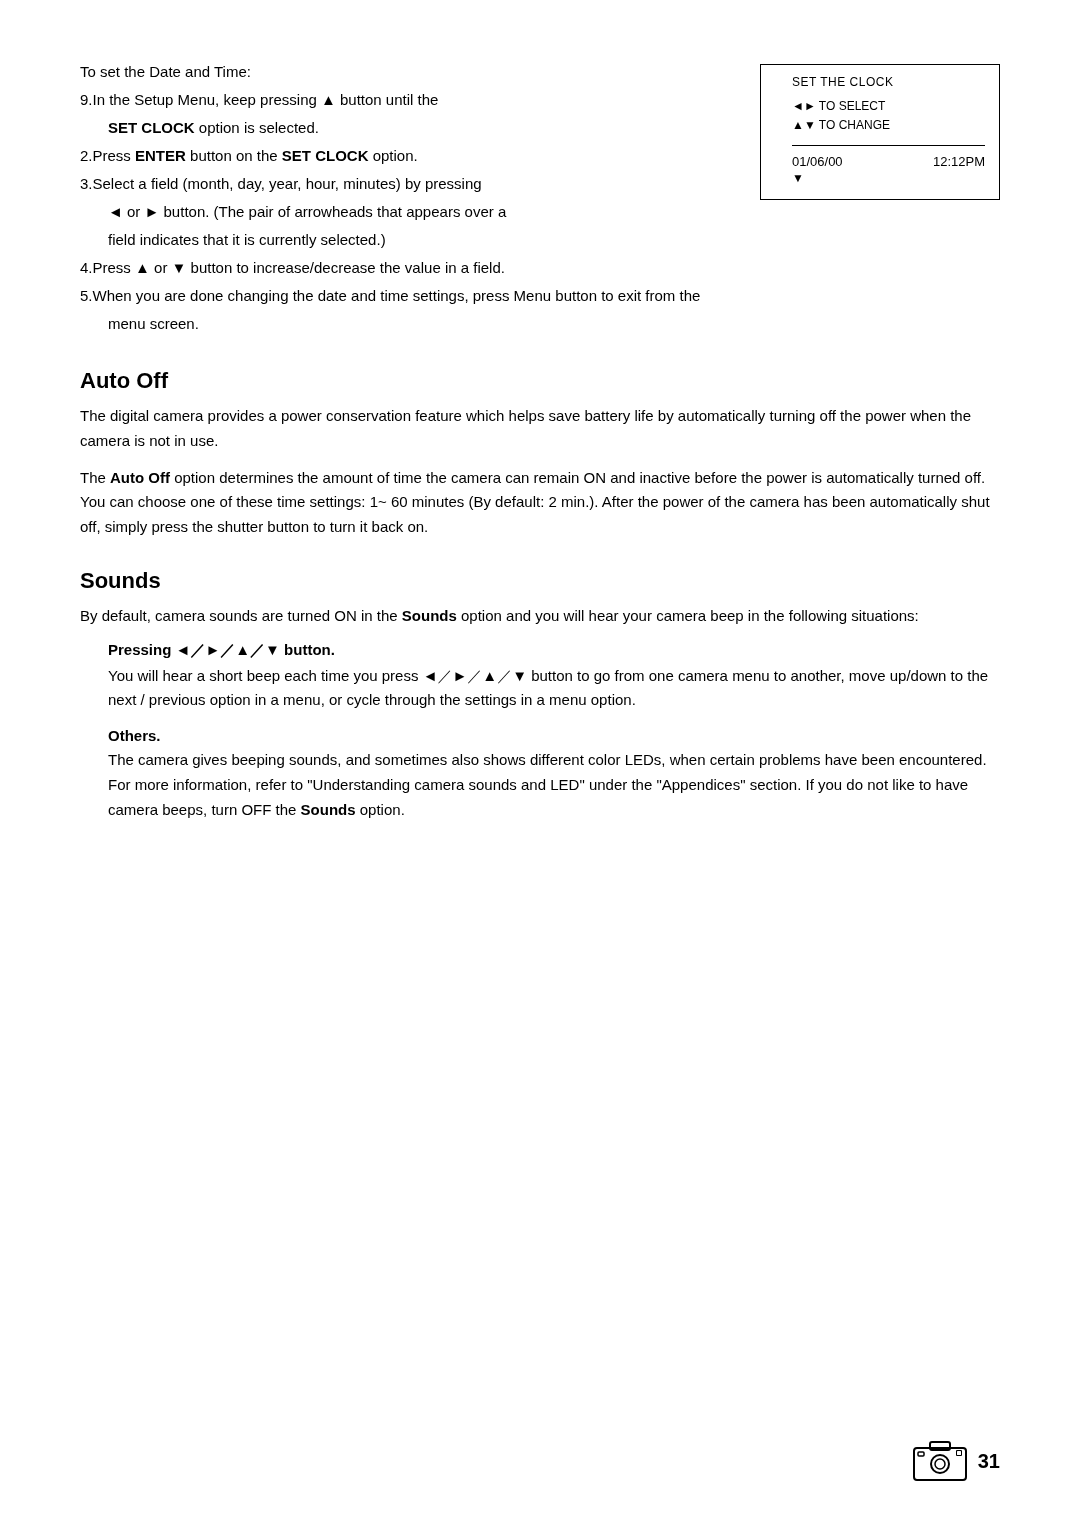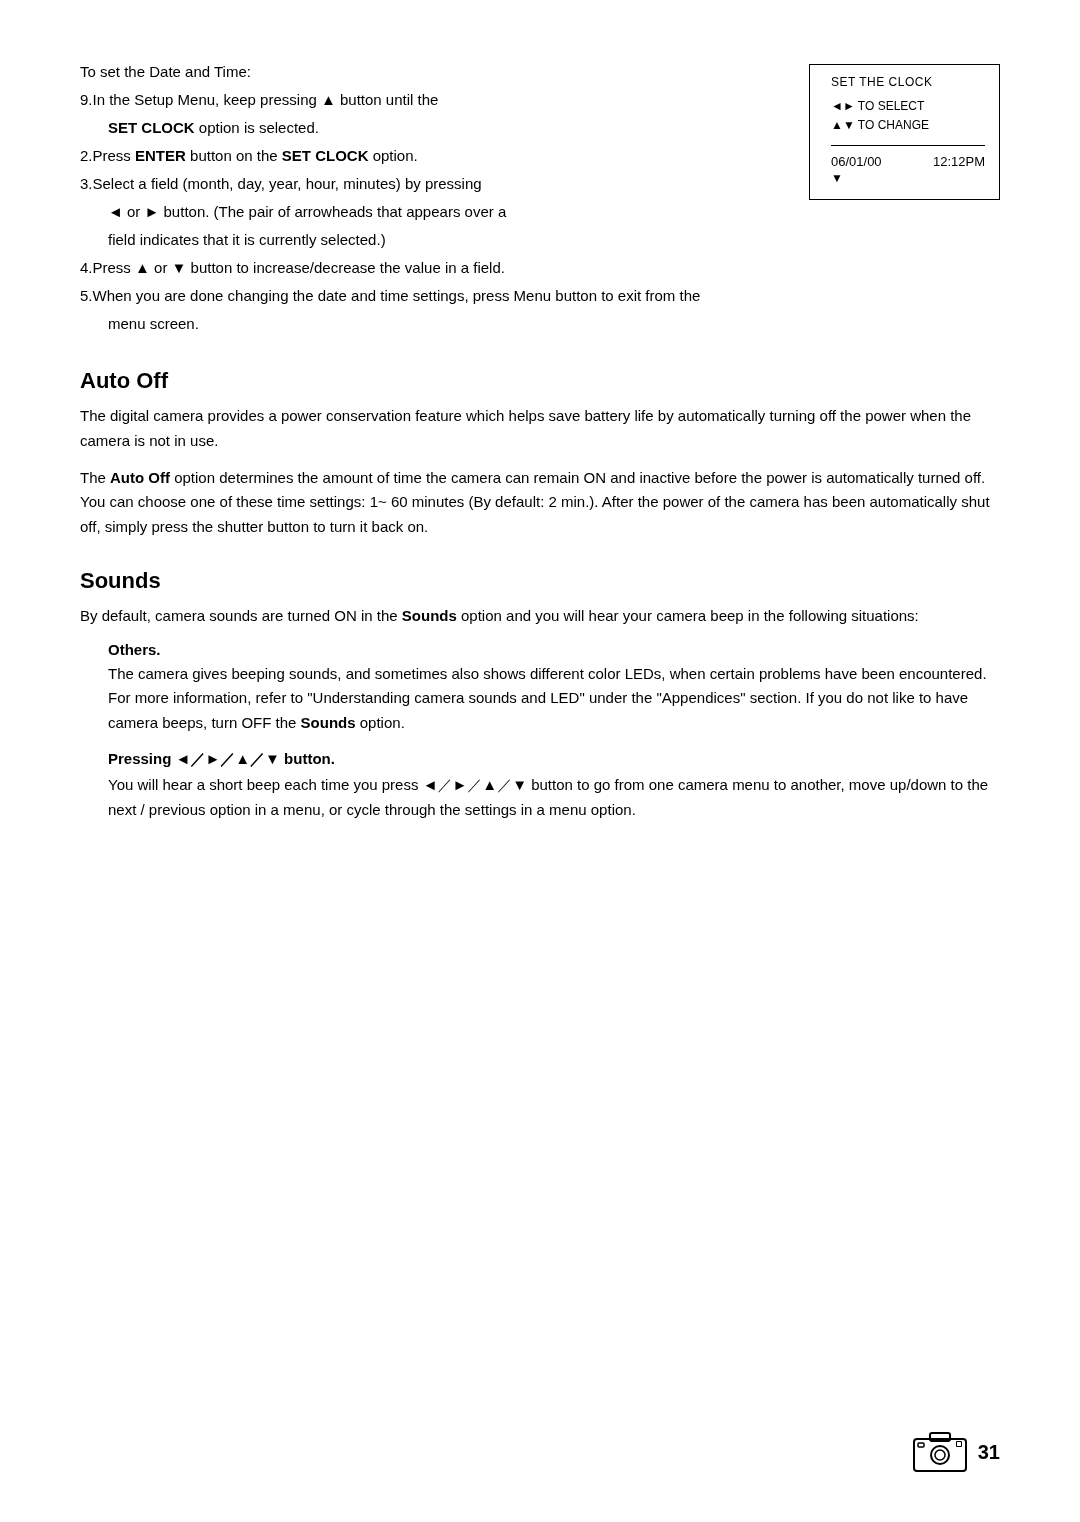--- a/index.html
+++ b/index.html
@@ -26,24 +26,24 @@
       line-height: 1.6;
     }
     .intro-text p {
       margin-bottom: 4px;
     }
     .indent {
       margin-left: 28px;
     }
     .bold { font-weight: bold; }
     .clock-box {
-      width: 191px;
+      width: 240px;
       flex-shrink: 0;
       border: 1.5px solid #000;
-      padding: 10px 14px 14px 21px;
+      padding: 10px 14px 14px 31px;
       font-size: 13px;
       margin-top: 4px;
       height: fit-content;
     }
     .clock-box .clock-title {
       font-size: 12px;
       letter-spacing: 0.5px;
       margin-bottom: 8px;
       text-align: left;
     }
@@ -88,21 +88,21 @@
     }
     .sub-heading {
       font-weight: bold;
       margin-bottom: 4px;
     }
     .sub-para {
       line-height: 1.65;
     }
     .page-number-area {
       position: absolute;
-      bottom: 49px;
+      bottom: 40px;
       right: 80px;
       display: flex;
       align-items: center;
       gap: 10px;
     }
     .camera-icon {
       width: 56px;
       height: 42px;
     }
     .page-num {
@@ -135,21 +135,21 @@
       <p class="indent">menu screen.</p>
     </div>
 
     <div class="clock-box">
       <div class="clock-title">SET THE CLOCK</div>
       <div class="clock-instructions">
         <div>◄► TO SELECT</div>
         <div>▲▼ TO CHANGE</div>
       </div>
       <div class="clock-display">
-        <span>06/01/00</span>
+        <span>01/06/00</span>
         <span>12:12PM</span>
       </div>
       <div class="clock-arrow-down">▼</div>
     </div>
   </div>
 
 
   <div class="auto-off-section">
     <h2 class="section-heading">Auto Off</h2>
     <p class="body-para">The digital camera provides a power conservation feature which helps save battery life by automatically turning off the power when the camera is not in use.</p>
@@ -159,29 +159,29 @@
   </div>
 
   <div class="sounds-section">
     <h2 class="section-heading">Sounds</h2>
     <p class="body-para">
       <span>By default, camera sounds are turned ON in the </span><span class="bold">Sounds</span><span> option and you will hear your camera beep in the following situations:</span>
     </p>
 
 
     <div class="sub-section">
+      <p class="sub-heading">Pressing ◄／►／▲／▼ button.</p>
+      <p class="sub-para">You will hear a short beep each time you press  ◄／►／▲／▼ button to go from one camera menu to another, move up/down to the next / previous option in a menu, or cycle through the settings in a menu option.</p>
+    </div>
+
+    <div class="sub-section">
       <p class="sub-heading">Others.</p>
       <p class="sub-para">
         <span>The camera gives beeping sounds, and sometimes also shows different color LEDs, when certain problems have been encountered. For more information, refer to "Understanding camera sounds and LED" under the "Appendices" section. If you do not like to have camera beeps, turn OFF the </span><span class="bold">Sounds</span><span> option.</span>
       </p>
-    </div>
-
-    <div class="sub-section">
-      <p class="sub-heading">Pressing ◄／►／▲／▼ button.</p>
-      <p class="sub-para">You will hear a short beep each time you press  ◄／►／▲／▼ button to go from one camera menu to another, move up/down to the next / previous option in a menu, or cycle through the settings in a menu option.</p>
     </div>
   </div>
 
 </div>
 
 <div class="page-number-area">
 
   <svg class="camera-icon" viewBox="0 0 56 42" xmlns="http://www.w3.org/2000/svg">
     <rect x="2" y="8" width="52" height="32" rx="3" ry="3" fill="none" stroke="#000" stroke-width="2"></rect>
     <rect x="18" y="2" width="20" height="8" rx="2" ry="2" fill="none" stroke="#000" stroke-width="2"></rect>

